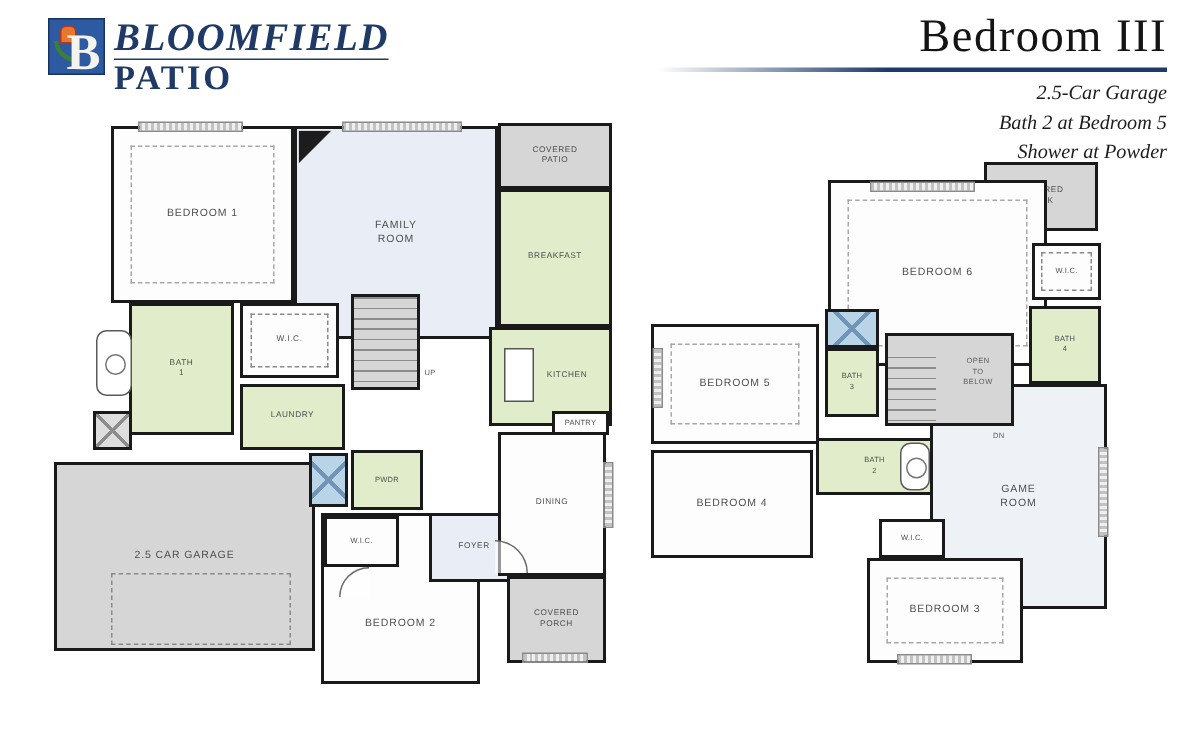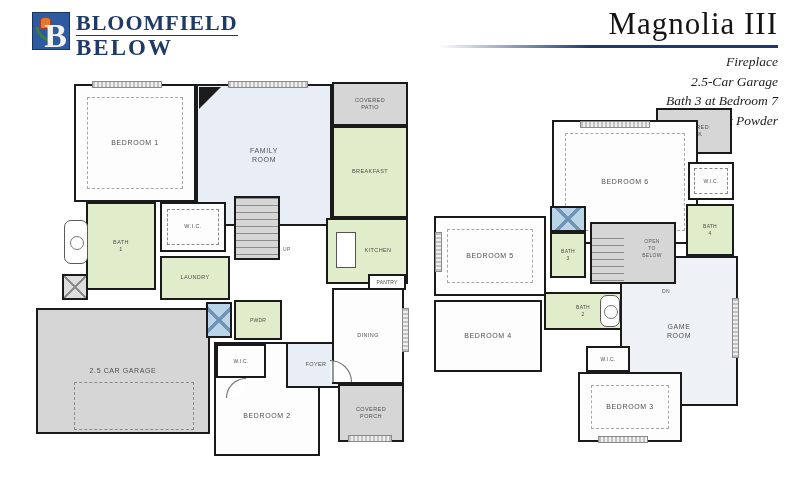--- a/index.html
+++ b/index.html
@@ -9,21 +9,21 @@
   
   .logo{position:absolute;left:32px;top:12px;display:flex;align-items:flex-start;}
   .logo-box{width:36px;height:36px;background:#2d5aa0;border:1px solid #16345f;position:relative;}
   .logo-b{position:absolute;right:2px;bottom:-4px;color:#f4f4ef;font-family:"Liberation Serif",serif;
           font-size:34px;font-weight:bold;line-height:1;}
   .tulip-head{position:absolute;left:7px;top:4px;width:9px;height:10px;background:#e8762c;
           border-radius:4px 4px 1px 1px;border:1px solid #b03a20;}
   .tulip-leaf{position:absolute;left:3px;top:14px;width:14px;height:12px;border-left:3px solid #3f7d3a;
           border-bottom:3px solid #3f7d3a;border-radius:0 0 0 100%;}
   .logo-text{margin-left:6px;color:#1f3a66;font-family:"Liberation Serif",serif;font-weight:bold;}
-  .logo-line1{font-size:22px;letter-spacing:1px;line-height:1.0;border-bottom:1.5px solid #1f3a66;padding-bottom:1px;}
+  .logo-line1{font-size:26px;letter-spacing:1px;line-height:1.0;border-bottom:1.5px solid #1f3a66;padding-bottom:1px;font-style:italic;}
   .logo-line2{font-size:23px;letter-spacing:2px;line-height:1.05;}
 
   .titleblock{position:absolute;right:22px;top:6px;text-align:right;width:340px;}
   .plan-name{font-family:"Liberation Serif",serif;font-size:31px;color:#141414;letter-spacing:1px;}
   .title-rule{height:3px;margin:3px 0 4px 0;
       background:linear-gradient(to left,#1d3a6b 0%,#1d3a6b 55%,rgba(29,58,107,0) 100%);}
   .features{font-family:"Liberation Serif",serif;font-style:italic;font-size:13.5px;color:#1c1c1c;line-height:1.45;}
 
   
   .plan{position:absolute;}
@@ -74,31 +74,30 @@
 <div class="page">
 
   <div class="logo">
     <div class="logo-box">
       <span class="tulip-head"></span>
       <span class="tulip-leaf"></span>
       <span class="logo-b">B</span>
     </div>
     <div class="logo-text">
       <div class="logo-line1">BLOOMFIELD</div>
-      <div class="logo-line2">BELOW</div>
+      <div class="logo-line2">PATIO</div>
     </div>
   </div>
 
   <div class="titleblock">
-    <div class="plan-name">Magnolia III</div>
+    <div class="plan-name">Bedroom III</div>
     <div class="title-rule"></div>
     <div class="features">
-      <div>Fireplace</div>
       <div>2.5-Car Garage</div>
-      <div>Bath 3 at Bedroom 7</div>
+      <div>Bath 2 at Bedroom 5</div>
       <div>Shower at Powder</div>
     </div>
   </div>
 
   <div class="plan" style="left:30px;top:78px;width:392px;height:386px;">
 
     <div class="room gray" style="left:6px;top:230px;width:174px;height:126px;">
       <div class="dash" style="left:36px;top:72px;width:118px;height:46px;"></div>
       <span class="rlabel">2.5 CAR GARAGE</span>
     </div>

